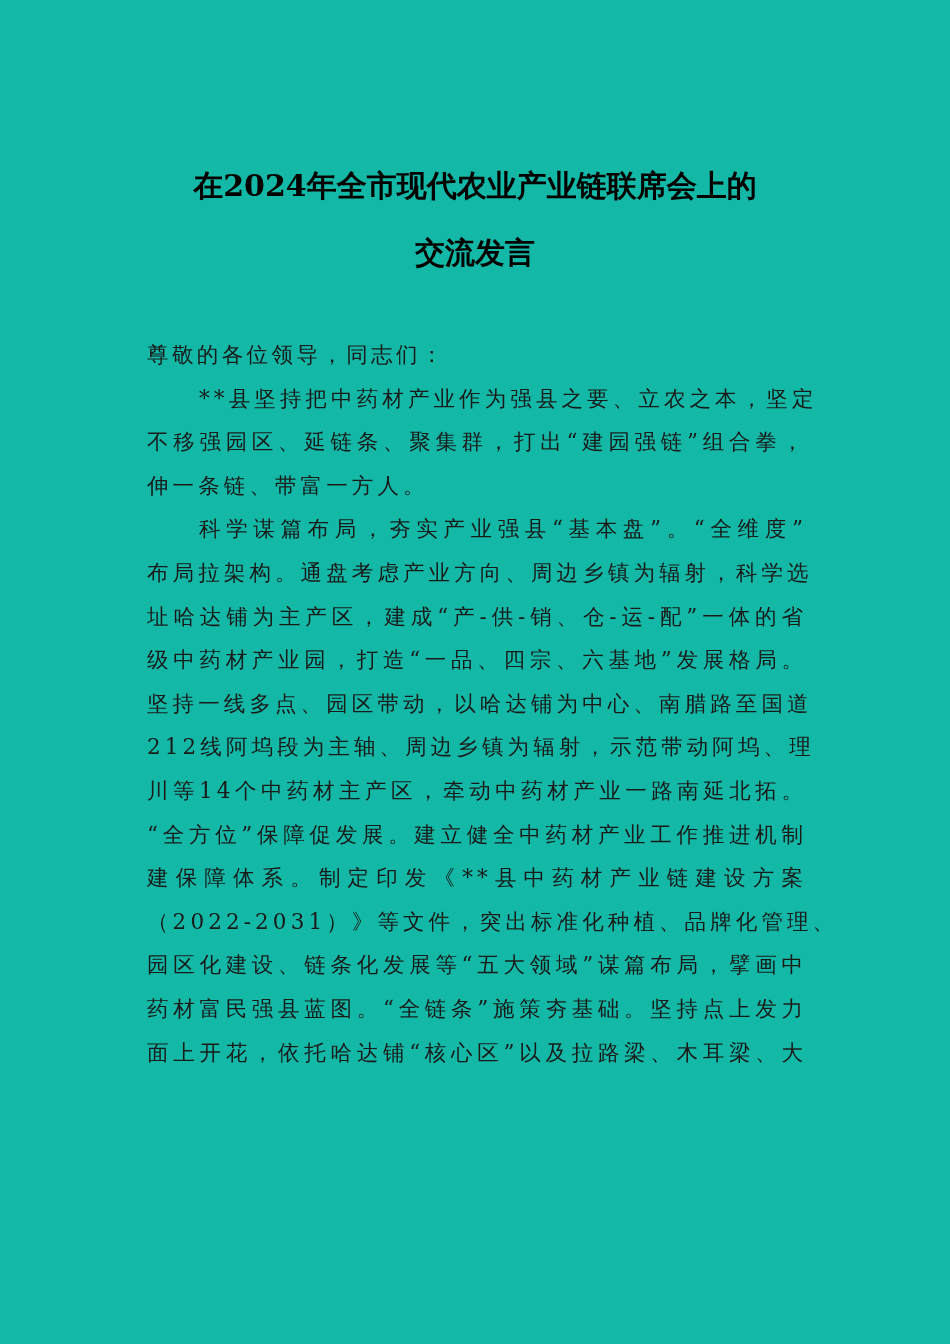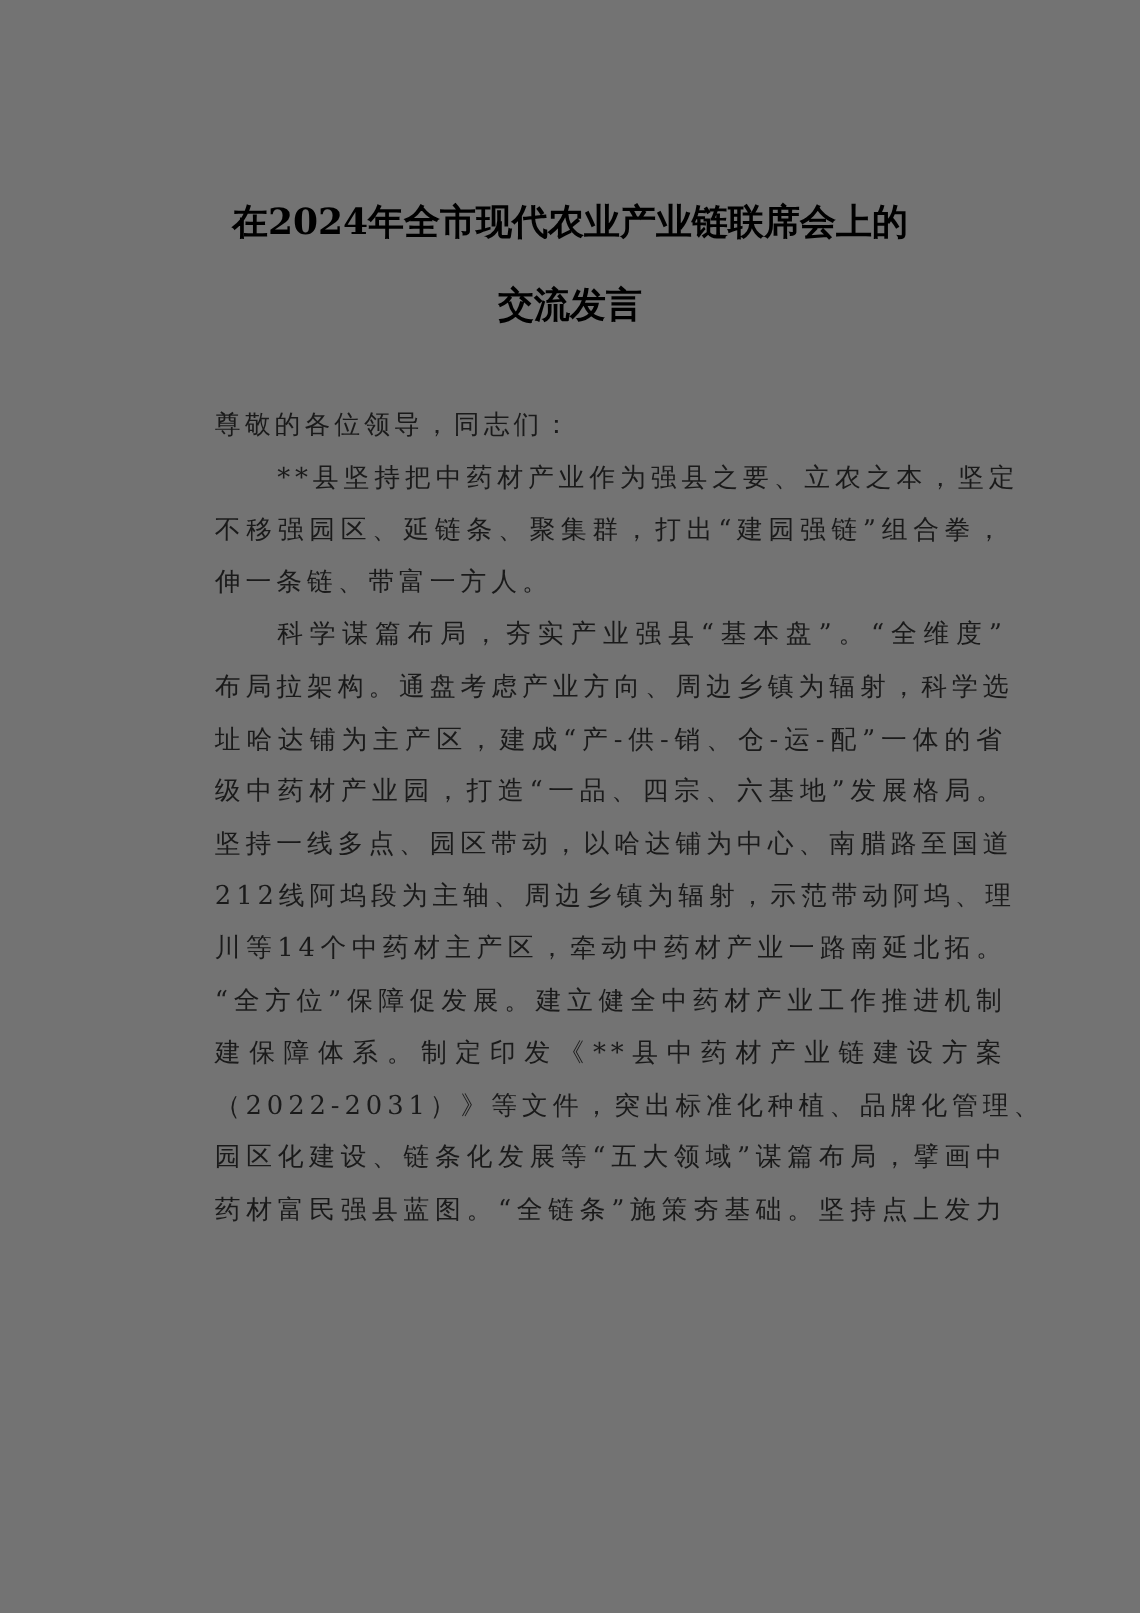--- a/index.html
+++ b/index.html
@@ -13,47 +13,46 @@
       position: relative;
       overflow: hidden;
       color: #111111;
     }
     .page {
       position: absolute;
       left: 0;
       top: 0;
       width: 950px;
       height: 1344px;
-      background: #737373;
+      background: #14b8a6;
     }
     .title {
       position: absolute;
       left: 140px;
       width: 670px;
       text-align: center;
       font-family: "DejaVu Serif", "Liberation Serif", serif;
       font-weight: bold;
       font-size: 30px;
       line-height: 40px;
       letter-spacing: 0px;
       color: #000000;
       margin: 0;
     }
     .title-line1 { top: 166px; }
-    .title-line2 { top: 235px; }
+    .title-line2 { top: 235px; font-family: Liberation Mono, monospace; }
     .body-text {
       position: absolute;
       left: 147px;
       top: 333px;
       width: 660px;
       font-family: "DejaVu Serif", "Liberation Serif", serif;
       font-size: 21.5px;
       line-height: 43.6px;
       color: #1a1a1a;
-      margin-left: 32px;
     }
     .para {
       margin: 0;
       text-align: justify;
       text-align-last: left;
       letter-spacing: 4.1px;
     }
     .salutation {
       letter-spacing: 3.4px;
     }
@@ -97,16 +96,17 @@
       <span class="line">址哈达铺为主产区，建成“产-供-销、仓-运-配”一体的省</span>
       <span class="line">级中药材产业园，打造“一品、四宗、六基地”发展格局。</span>
       <span class="line">坚持一线多点、园区带动，以哈达铺为中心、南腊路至国道</span>
       <span class="line">212线阿坞段为主轴、周边乡镇为辐射，示范带动阿坞、理</span>
       <span class="line">川等14个中药材主产区，牵动中药材产业一路南延北拓。</span>
       <span class="line">“全方位”保障促发展。建立健全中药材产业工作推进机制</span>
       <span class="line">建保障体系。制定印发《**县中药材产业链建设方案</span>
       <span class="line">（2022-2031）》等文件，突出标准化种植、品牌化管理、</span>
       <span class="line">园区化建设、链条化发展等“五大领域”谋篇布局，擘画中</span>
       <span class="line">药材富民强县蓝图。“全链条”施策夯基础。坚持点上发力</span>
+      <span class="line">面上开花，依托哈达铺“核心区”以及拉路梁、木耳梁、大</span>
     </p>
 
   </div>
 </div>
 
 </body></html>

